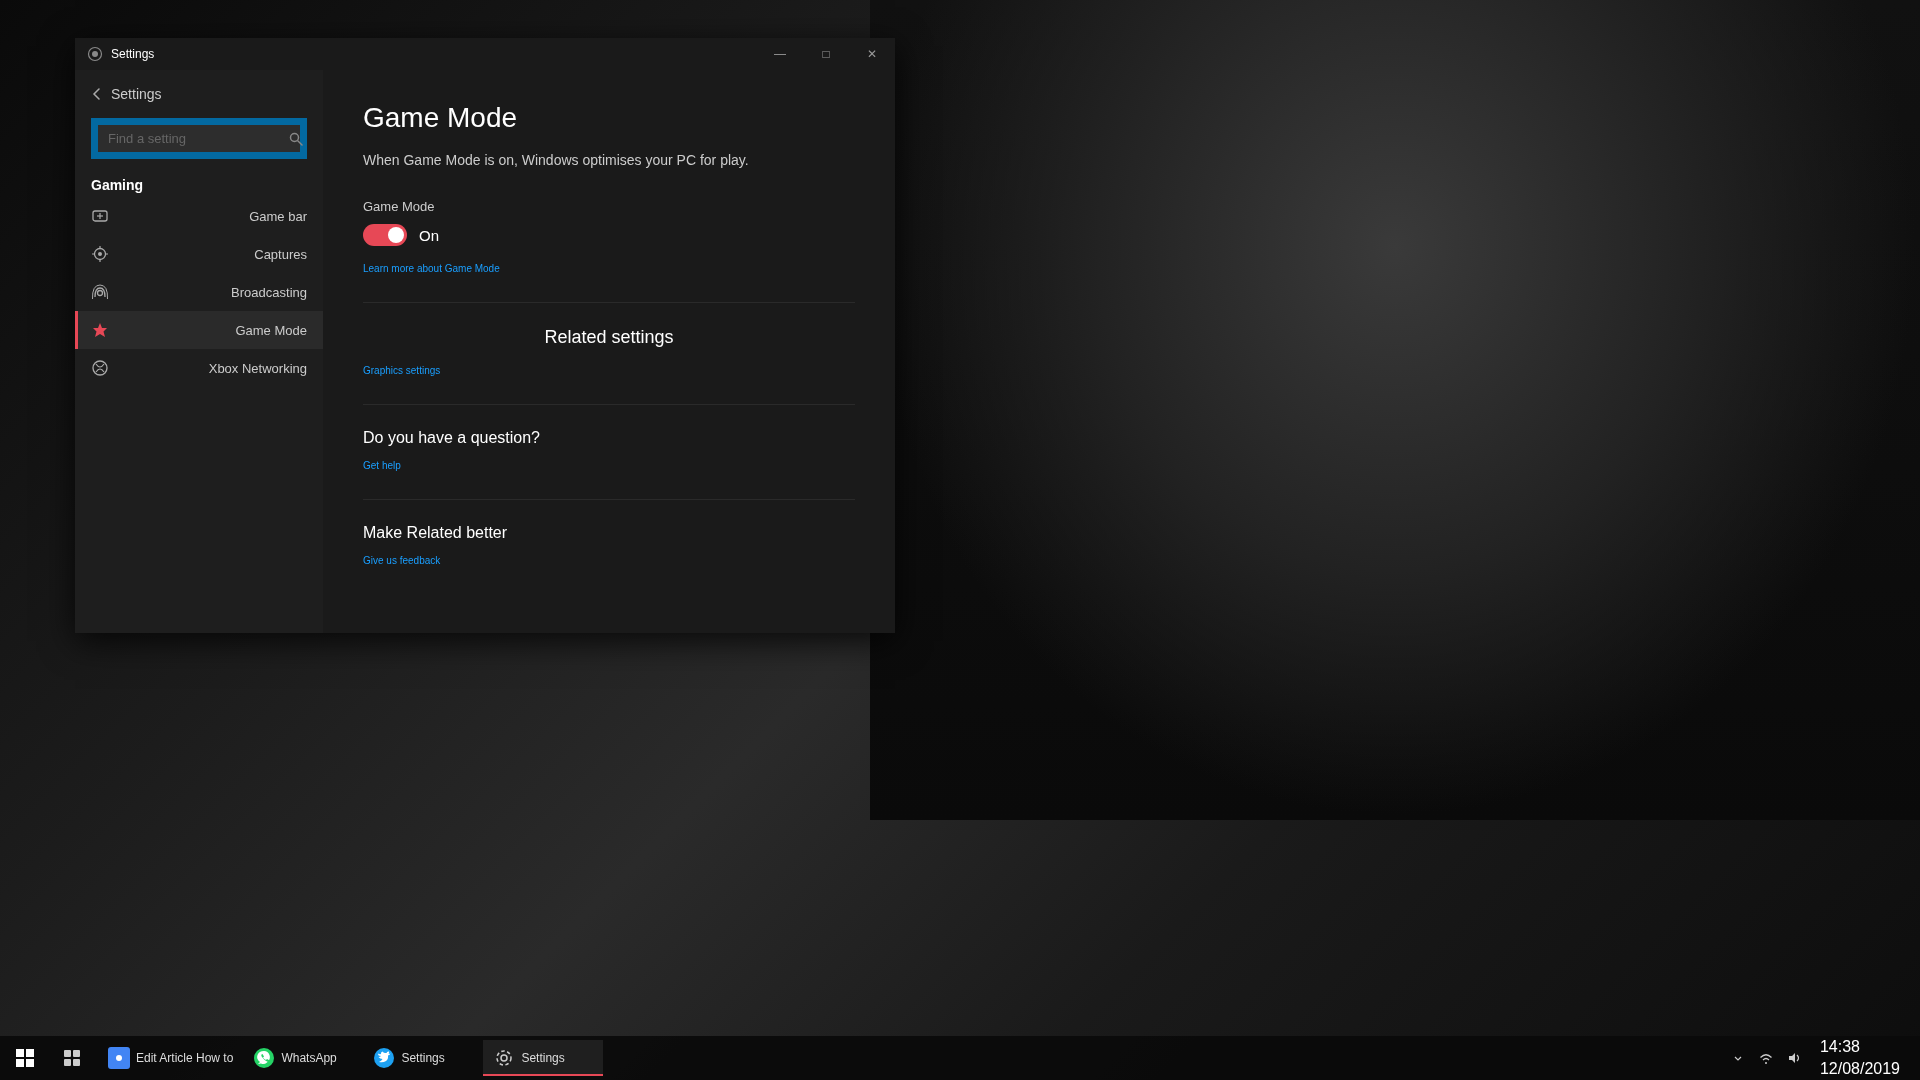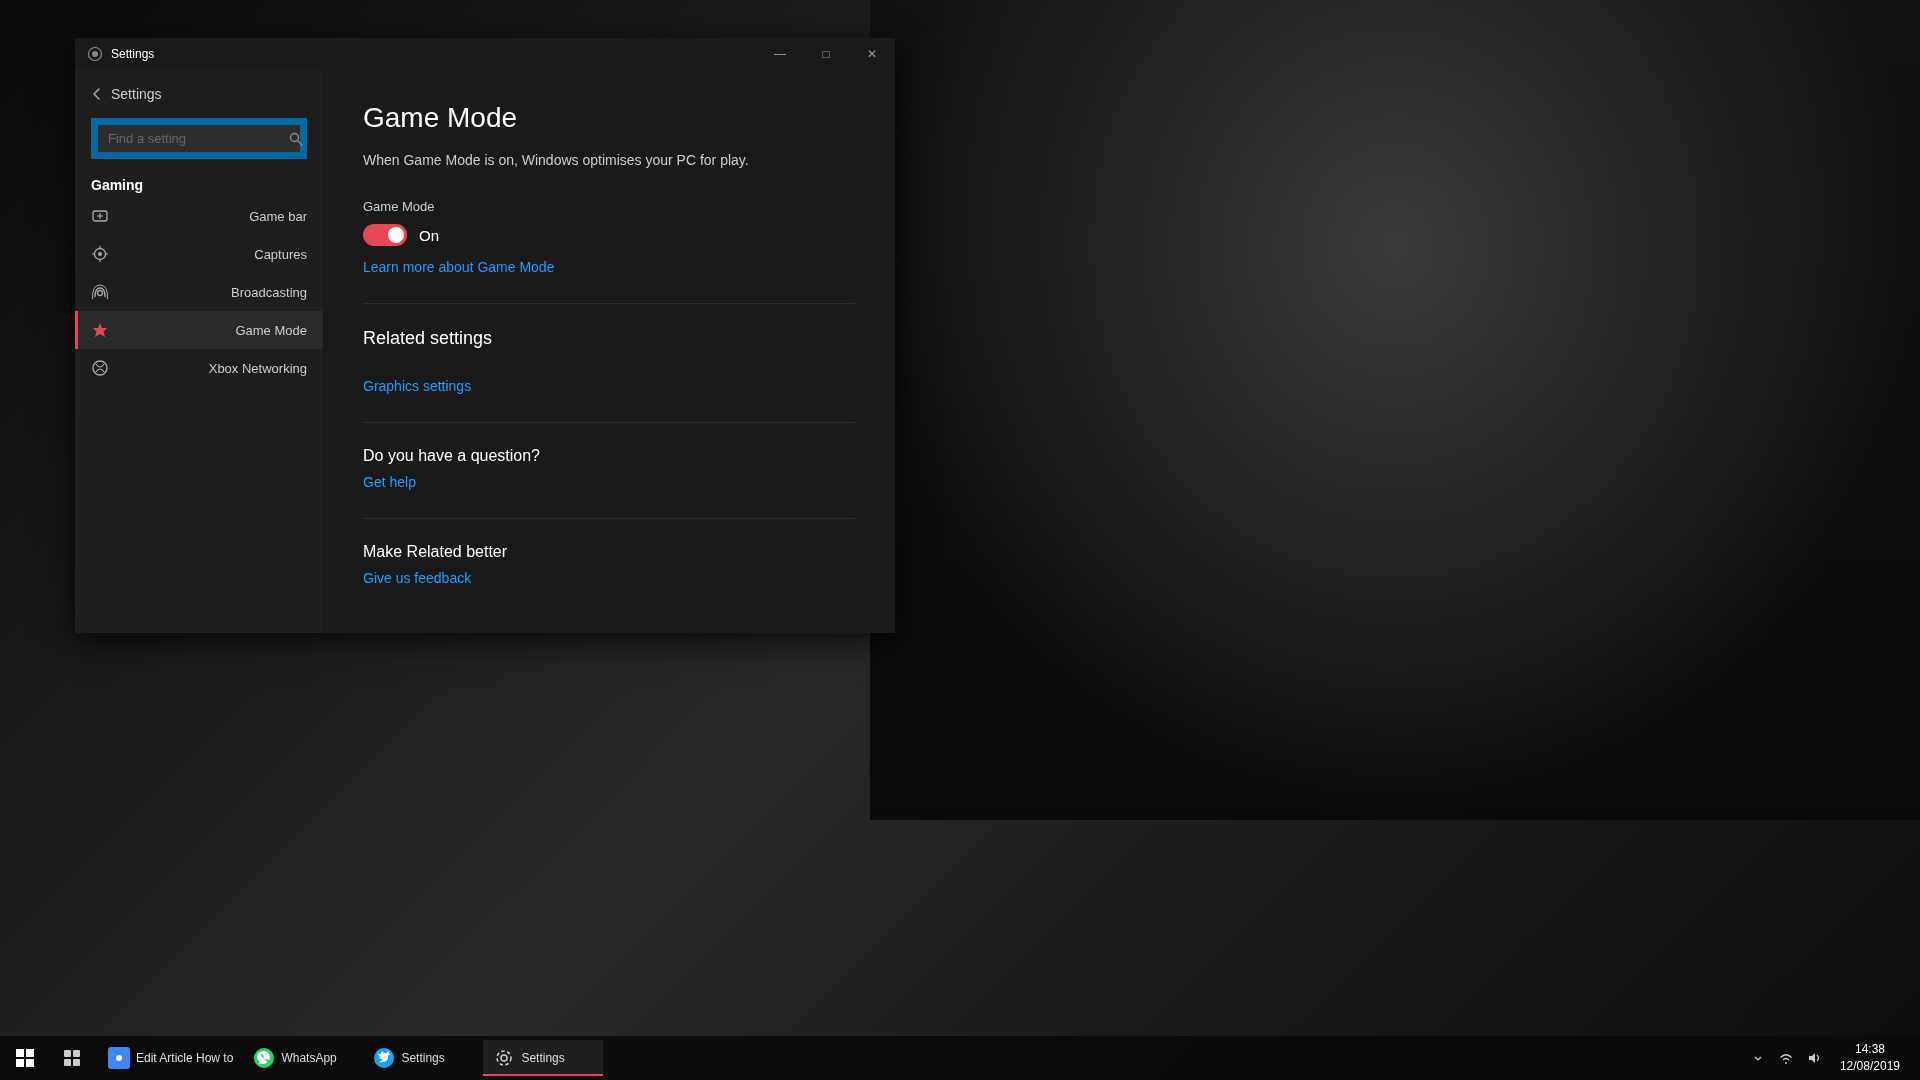--- a/index.html
+++ b/index.html
@@ -250,38 +250,39 @@
       background: #fff;
     }
 
     .toggle-label {
       font-size: 15px;
       color: #fff;
     }
 
     .link-blue {
       color: #1a9fff;
-      font-size: 14px;
+      font-size: 10px;
       cursor: pointer;
       text-decoration: none;
       display: inline-block;
       margin-bottom: 4px;
     }
 
     .section-divider {
       height: 1px;
       background: #2a2a2a;
       margin: 24px 0;
     }
 
     .section-heading {
       font-size: 18px;
       color: #fff;
       font-weight: 400;
-      margin-bottom: 28px;
+      margin-bottom: 12px;
+      text-align: center;
     }
 
     .subsection-heading {
       font-size: 16px;
       color: #fff;
       font-weight: 400;
       margin-bottom: 8px;
     }
 
     
@@ -387,24 +388,24 @@
       align-items: center;
       justify-content: center;
       color: #ccc;
       font-size: 12px;
       cursor: pointer;
     }
 
     .clock {
       display: flex;
       flex-direction: column;
-      align-items: center;
+      align-items: flex-start;
       justify-content: center;
       color: #fff;
-      font-size: 12px;
+      font-size: 16px;
       cursor: pointer;
       padding: 0 8px;
       height: 44px;
       line-height: 1.4;
     }
 
     .taskbar-app-label {
       overflow: hidden;
       text-overflow: ellipsis;
       white-space: nowrap;

